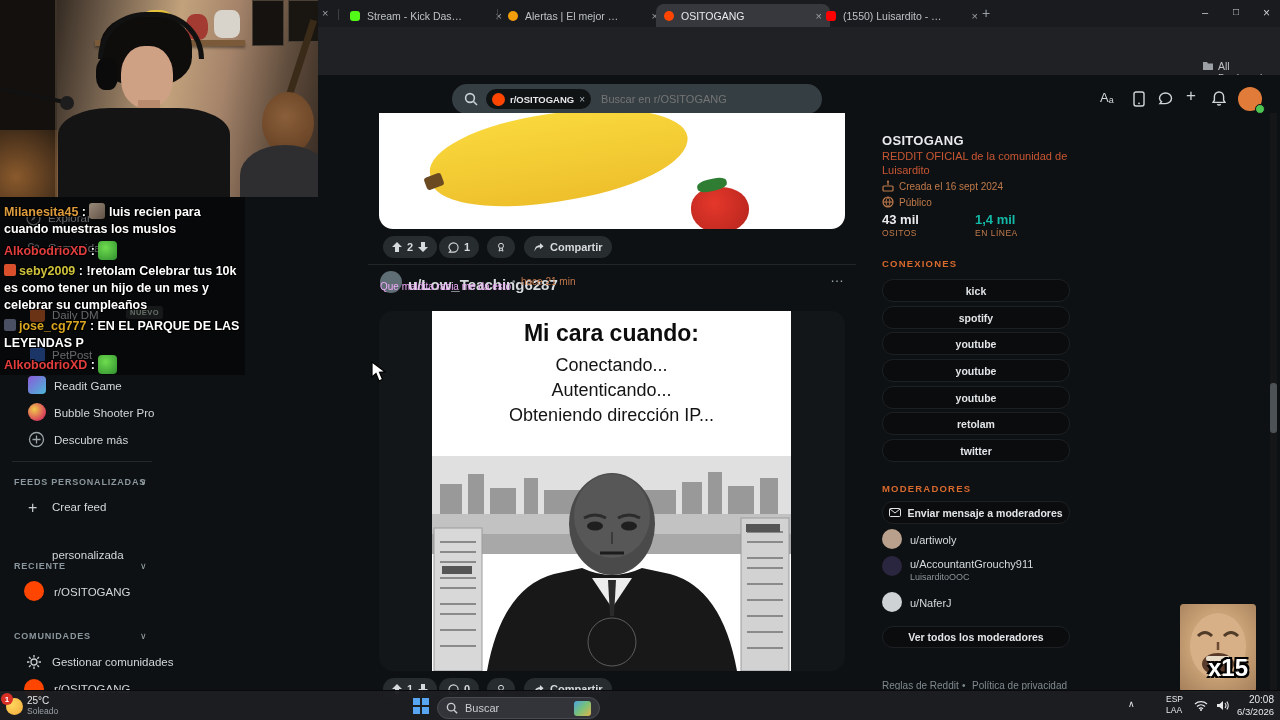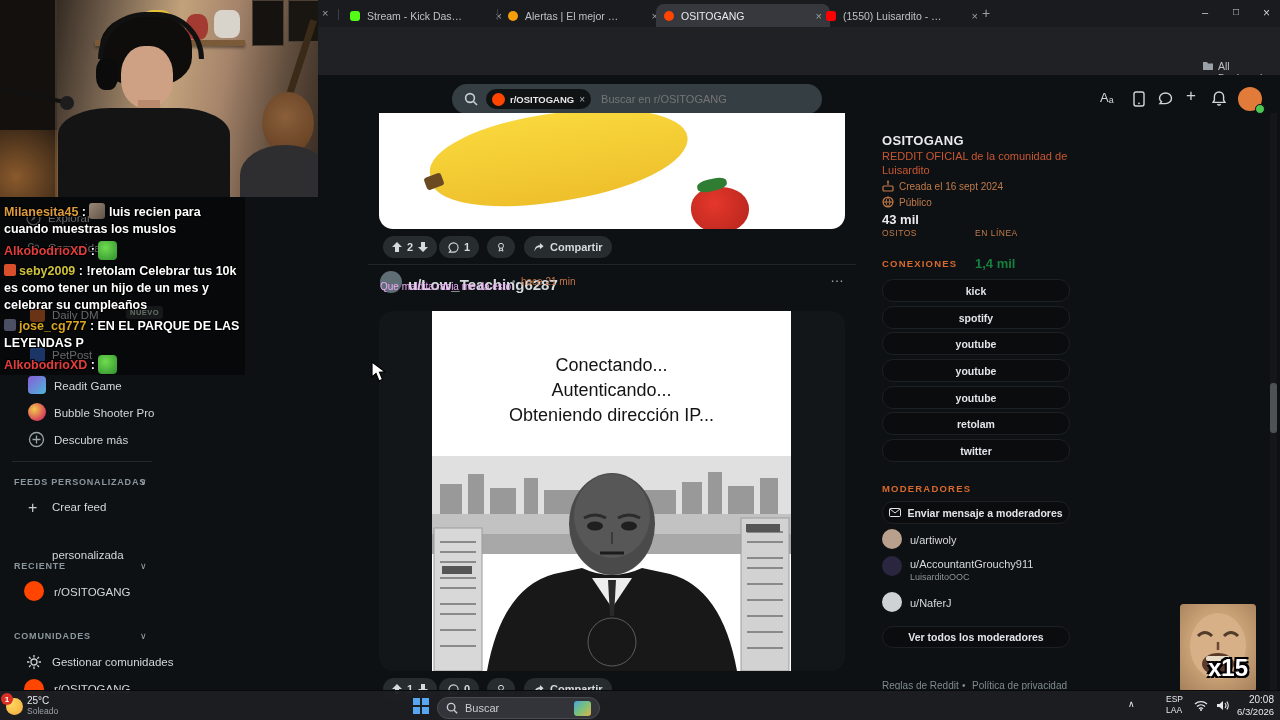--- a/index.html
+++ b/index.html
@@ -208,20 +208,21 @@
 
     <div class="a" style="left:380px;top:196px;width:22px;height:22px;border-radius:50%;background:#5f6e74;"></div>
     <span class="a" style="left:408px;top:201px;font-size:15px;font-weight:bold;color:#d7dadc;">u/Low_Teaching6287</span>
     <span class="a" style="left:512px;top:201px;font-size:10px;color:#7b8488;">•</span>
     <span class="a" style="left:521px;top:201px;font-size:10px;color:#c1764a;">hace 21 min</span>
     <span class="a" style="left:830px;top:194px;font-size:14px;color:#9aa5a9;letter-spacing:1px;">…</span>
     <span class="a" style="left:380px;top:206px;font-size:10px;color:#f0abfc;">Que maldita rabia me da esto</span>
 
     <div class="a" style="left:379px;top:236px;width:466px;height:360px;background:#131619;border-radius:14px;overflow:hidden;">
       <div style="position:absolute;left:53px;top:0;width:359px;height:360px;background:#fff;">
+        <div style="position:absolute;left:0;top:9px;width:359px;text-align:center;font-size:23px;font-weight:bold;color:#0c0c0c;">Mi cara cuando:</div>
         <div style="position:absolute;left:0;top:42px;width:359px;text-align:center;font-size:18px;color:#141414;line-height:25px;">
           <div>Conectando...</div>
           <div>Autenticando...</div>
           <div>Obteniendo dirección IP...</div>
         </div>
         <svg style="position:absolute;left:0;top:145px;" width="359" height="215" viewBox="0 0 359 215">
           <rect x="0" y="0" width="359" height="62" fill="#e0e0e0"></rect>
           <g fill="#999">
             <rect x="8" y="28" width="22" height="34"></rect>
               <rect x="36" y="18" width="16" height="44"></rect>
@@ -297,21 +298,21 @@
         <circle cx="6" cy="1.5" r="1" fill="#c07a4a"></circle>
       </svg>
     <span class="a meta" style="left:899px;top:106px;">Creada el 16 sept 2024</span>
     <svg class="a" style="left:882px;top:121px;" width="12" height="12" viewBox="0 0 12 12">
         <circle cx="6" cy="6" r="5" fill="none" stroke="#c07a4a" stroke-width="1.2"></circle>
         <path d="M1 6h10M6 1a8 8 0 0 1 0 10M6 1a8 8 0 0 0 0 10" fill="none" stroke="#c07a4a" stroke-width="1"></path>
       </svg>
     <span class="a meta" style="left:899px;top:122px;">Público</span>
     <span class="a" style="left:882px;top:137px;font-size:13px;font-weight:bold;color:#e8eaec;">43 mil</span>
     <span class="a" style="left:882px;top:153px;font-size:8.5px;letter-spacing:.5px;color:#c07a4a;">OSITOS</span>
-    <span class="a" style="left:975px;top:137px;font-size:13px;font-weight:bold;color:#15803d;margin-top:44px;">1,4 mil</span>
+    <span class="a" style="left:975px;top:137px;font-size:13px;font-weight:bold;color:#14b8a6;">1,4 mil</span>
     <span class="a" style="left:975px;top:153px;font-size:8.5px;letter-spacing:.5px;color:#c07a4a;">EN LÍNEA</span>
     <span class="ohead" style="left:882px;top:183px;">CONEXIONES</span>
     <div class="spill" style="top:204px;">kick</div>
     <div class="spill" style="top:231px;">spotify</div>
     <div class="spill" style="top:257px;">youtube</div>
     <div class="spill" style="top:284px;">youtube</div>
     <div class="spill" style="top:311px;">youtube</div>
     <div class="spill" style="top:337px;">retolam</div>
     <div class="spill" style="top:364px;">twitter</div>
     <span class="ohead" style="left:882px;top:408px;">MODERADORES</span>

